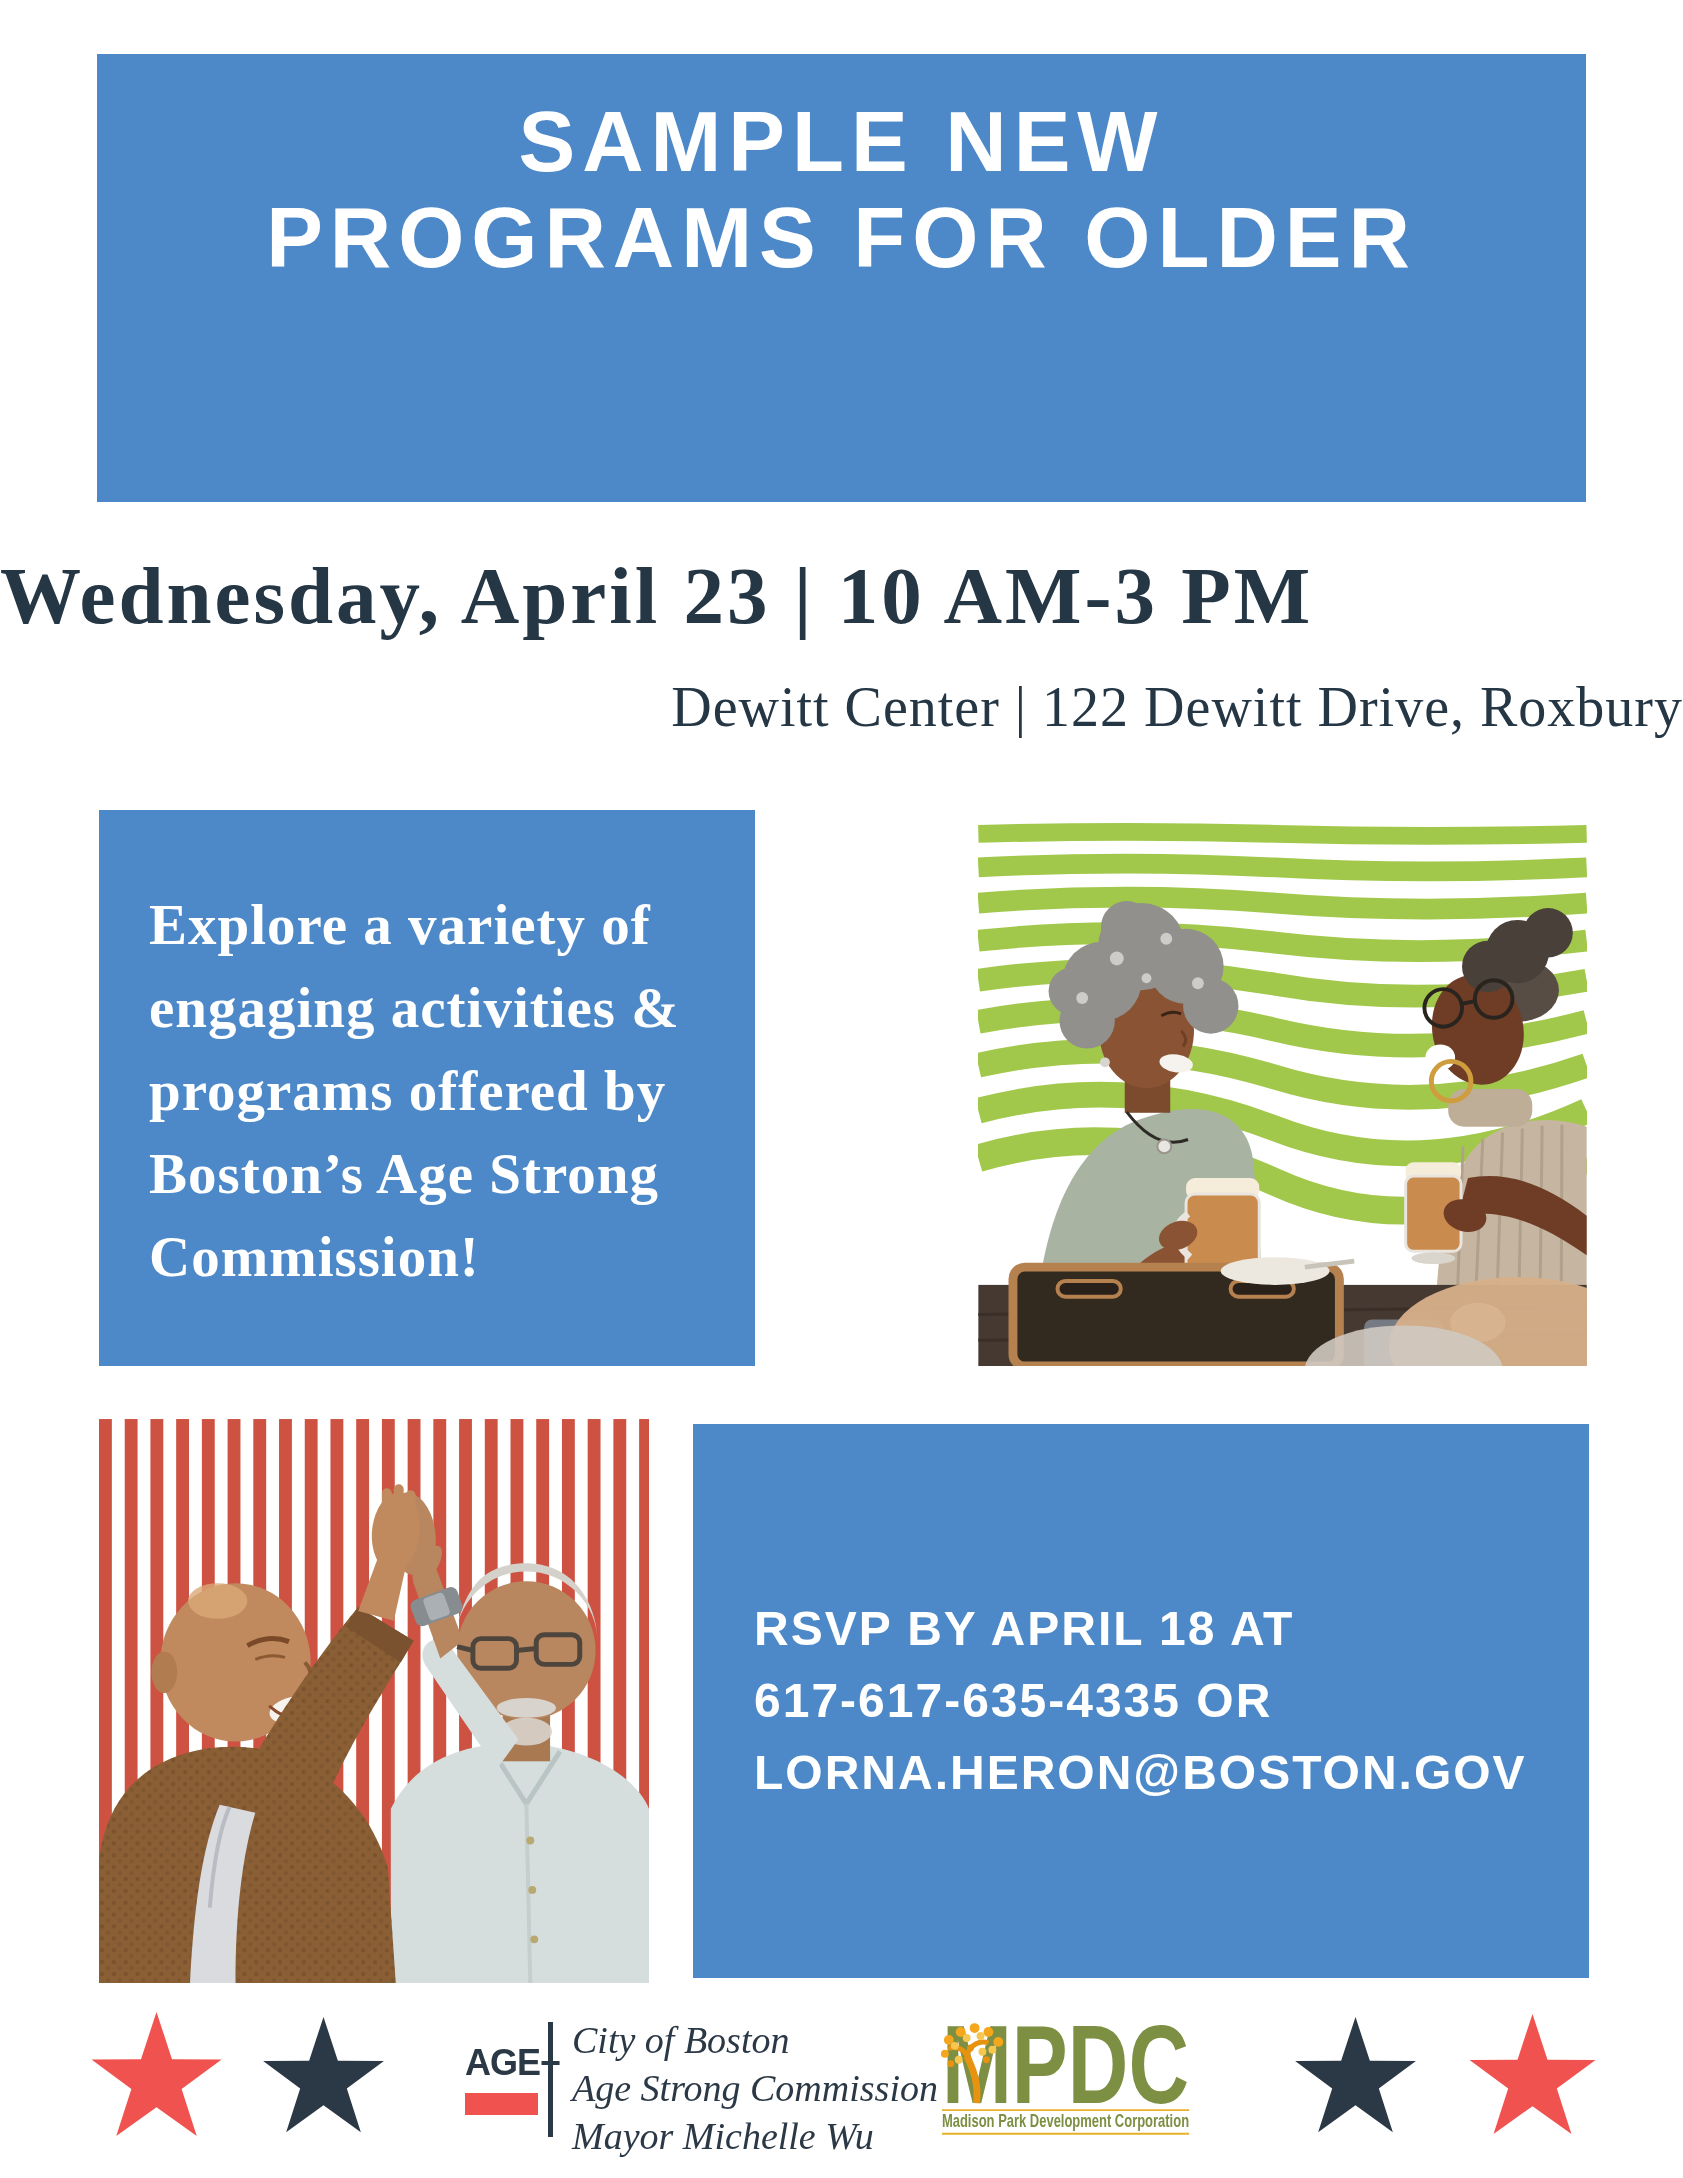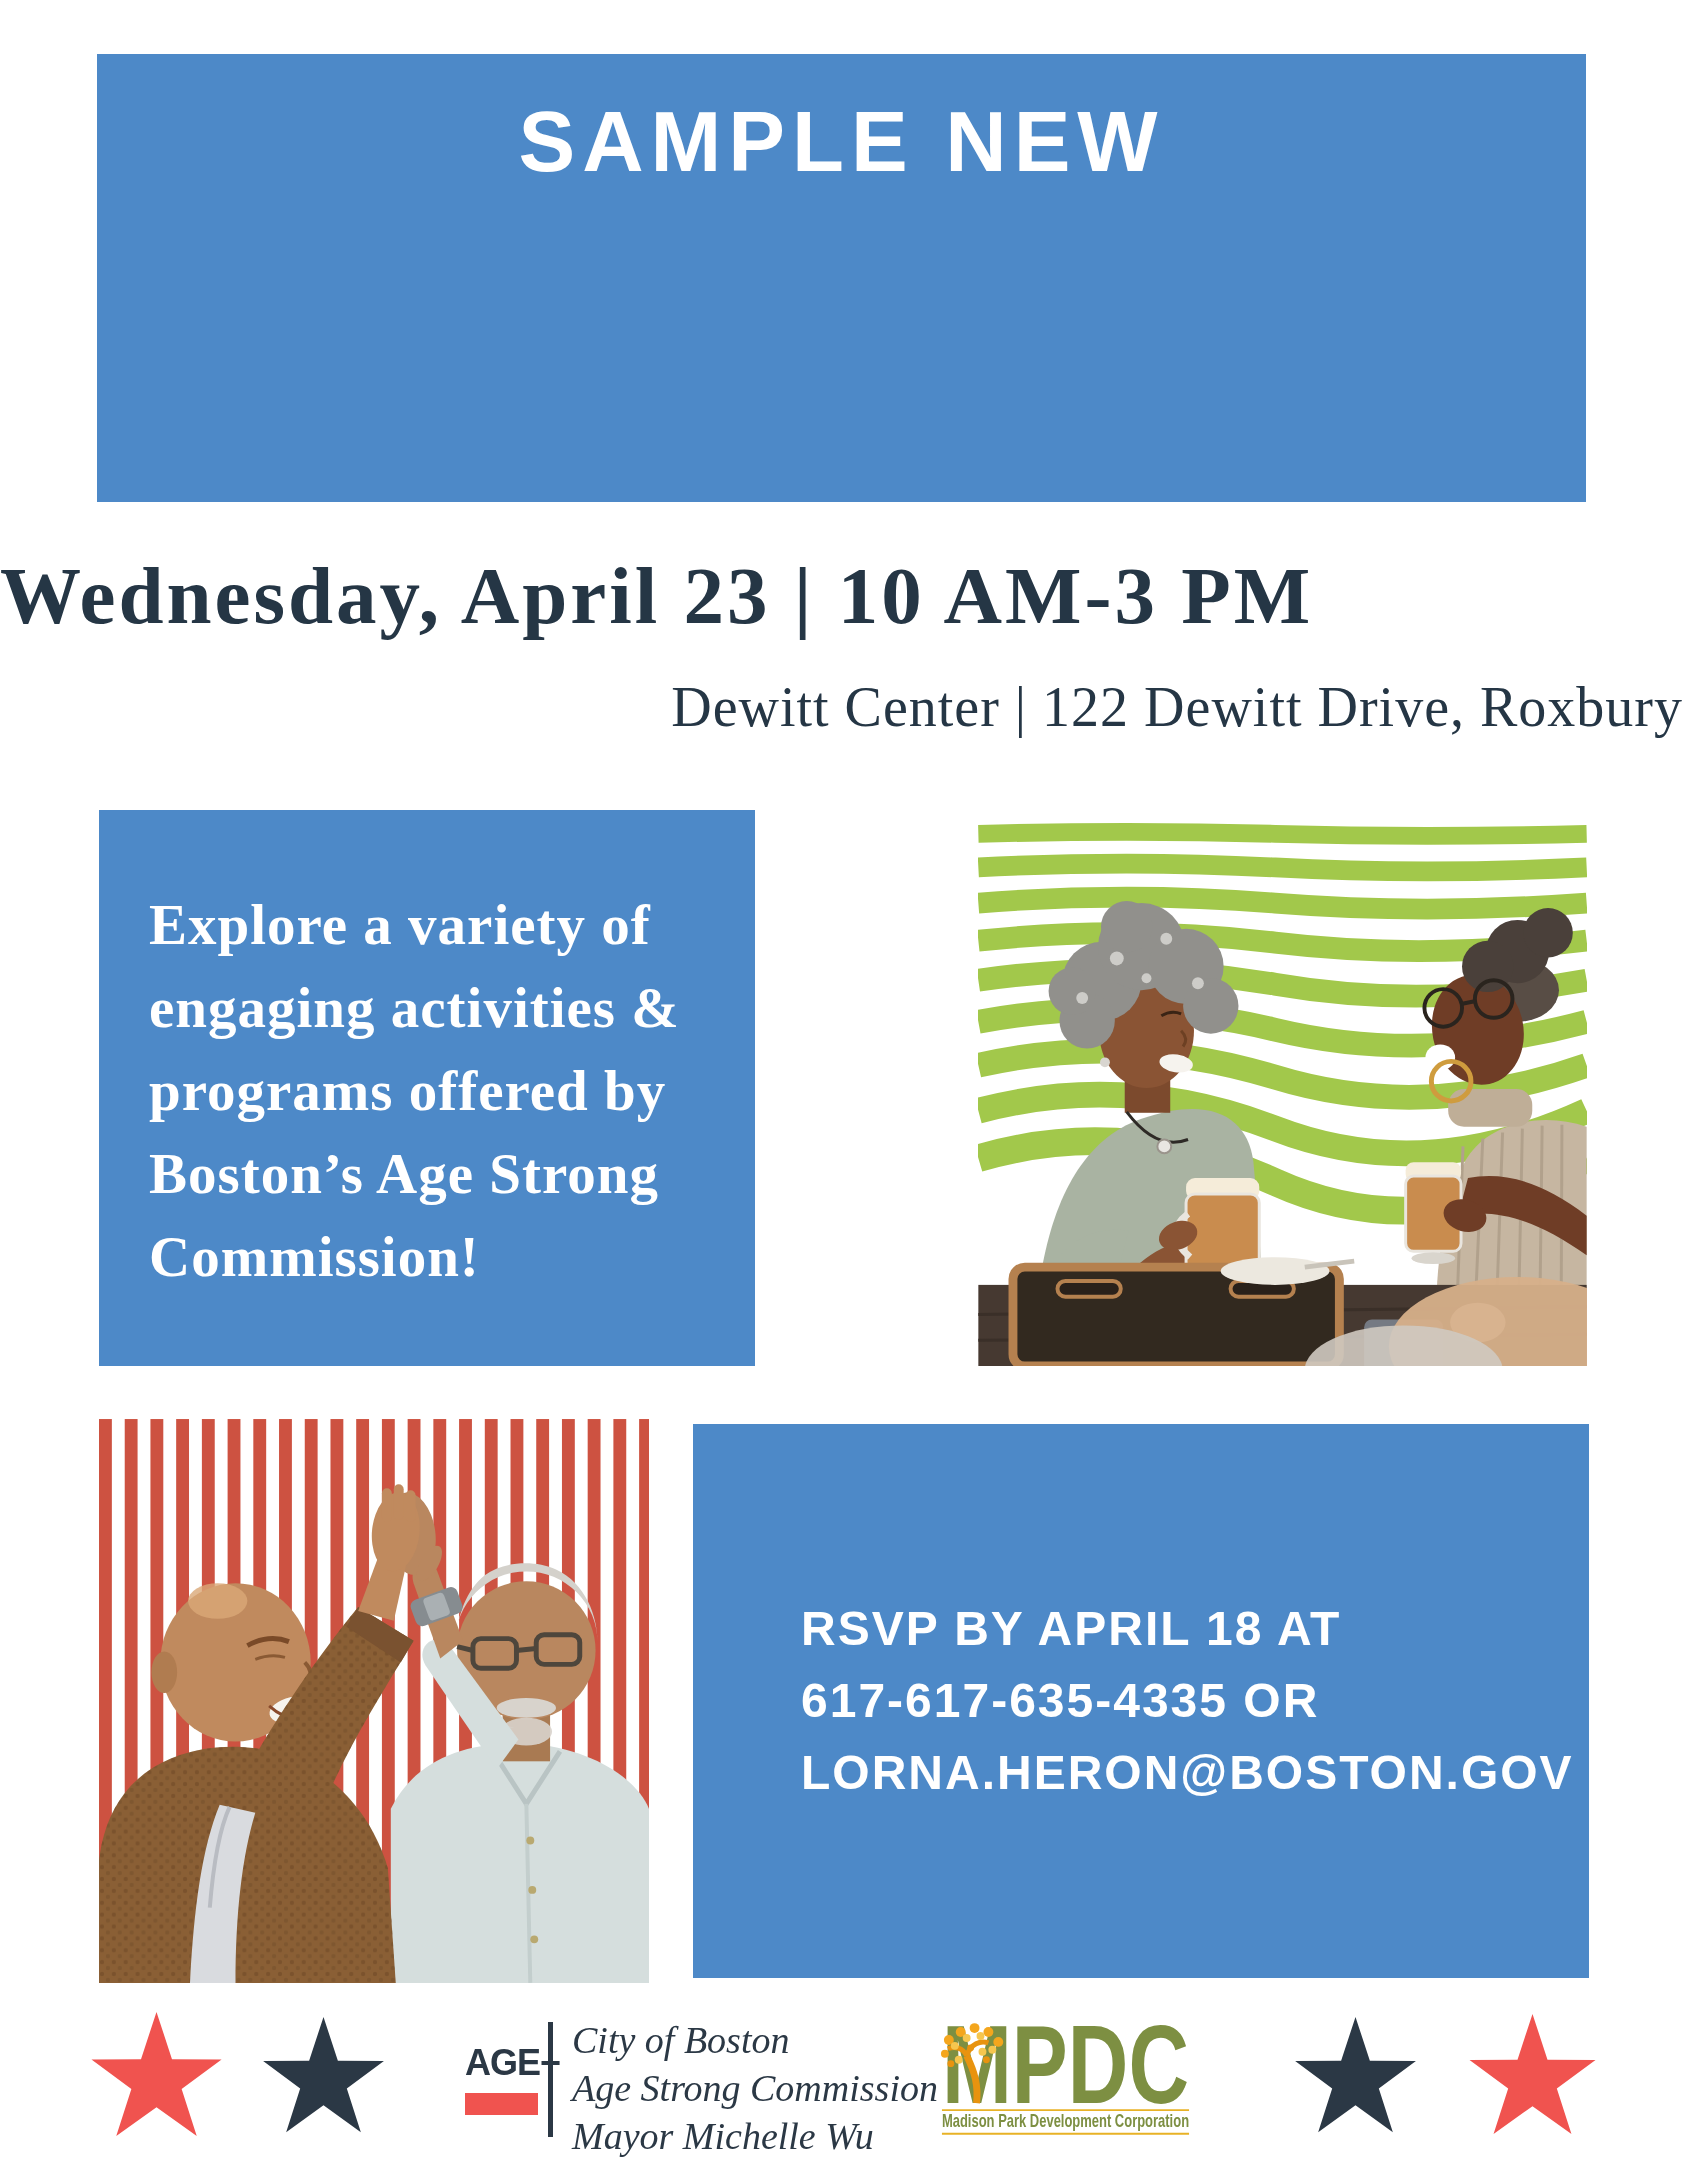--- a/index.html
+++ b/index.html
@@ -47,21 +47,21 @@
   .photo2{left:99px;top:1413px;width:550px;height:570px;}
 
   
   .rsvp-box{
     left:693px;top:1424px;width:896px;height:554px;background:#4d89c8;
     box-sizing:border-box;display:flex;flex-direction:column;justify-content:center;
     padding-left:61px;
   }
   .rsvp-line{
     color:#ffffff;font-weight:700;font-size:48px;line-height:72px;
-    letter-spacing:2px;white-space:nowrap;margin-left:47px;
+    letter-spacing:2px;white-space:nowrap;
   }
 
   
   .star{display:block;}
   .star-red1{left:91px;top:2012px;width:131px;height:125px;}
   .star-navy1{left:263px;top:2017px;width:121px;height:116px;}
   .star-navy2{left:1295px;top:2017px;width:121px;height:116px;}
   .star-red2{left:1469px;top:2014px;width:127px;height:121px;}
 
   .age-logo{left:465px;top:2045px;width:85px;}
@@ -75,20 +75,21 @@
   }
   .mpdc{left:937px;top:2016px;width:257px;height:123px;}
 </style>
 </head>
 <body>
 
 <div class="page">
 
   <div class="abs banner">
     <div class="banner-line">SAMPLE NEW</div>
+    <div class="banner-line">PROGRAMS FOR OLDER</div>
   </div>
 
   <div class="abs date-line">Wednesday, April 23 | 10 AM-3 PM</div>
   <div class="abs addr-line">Dewitt Center | 122 Dewitt Drive, Roxbury</div>
 
   <div class="abs desc-box">
     <div class="desc-line">Explore a variety of</div>
     <div class="desc-line">engaging activities &amp;</div>
     <div class="desc-line">programs offered by</div>
     <div class="desc-line">Boston’s Age Strong</div>

